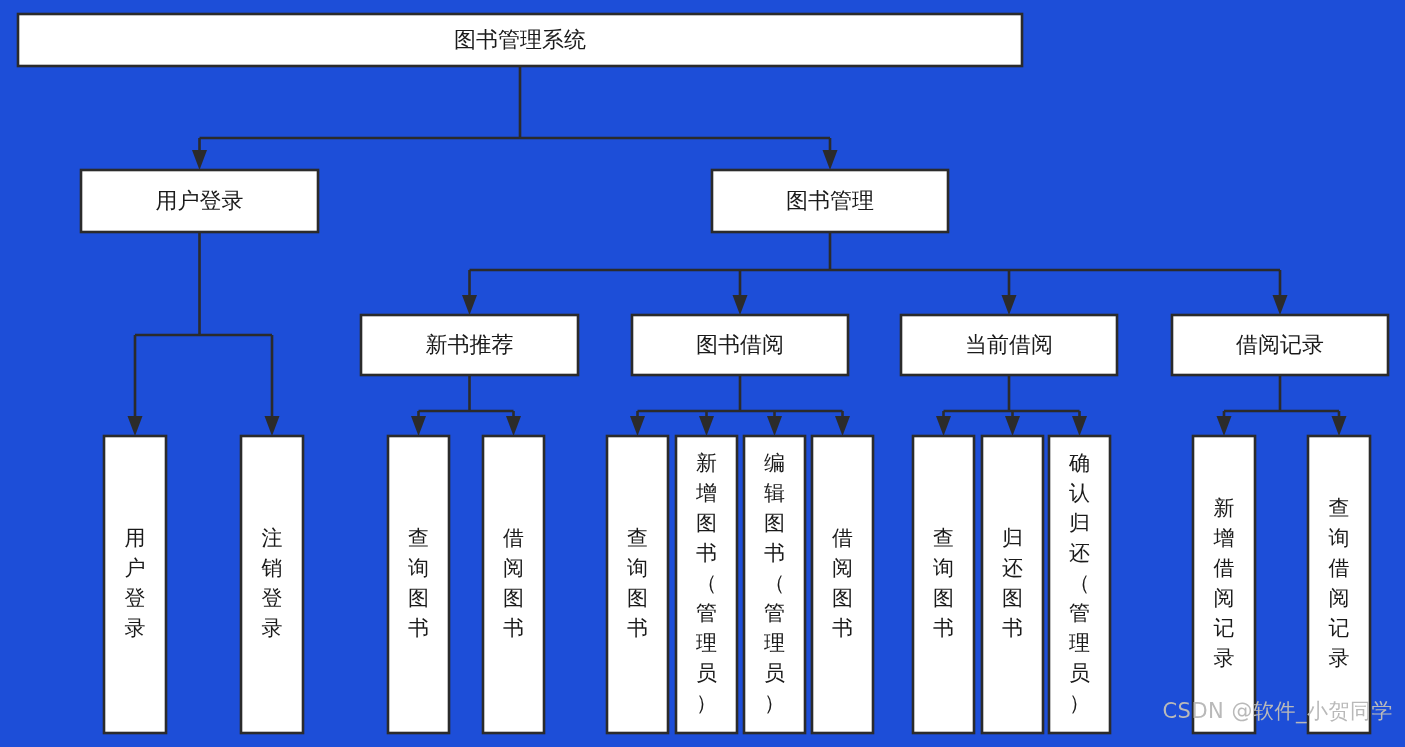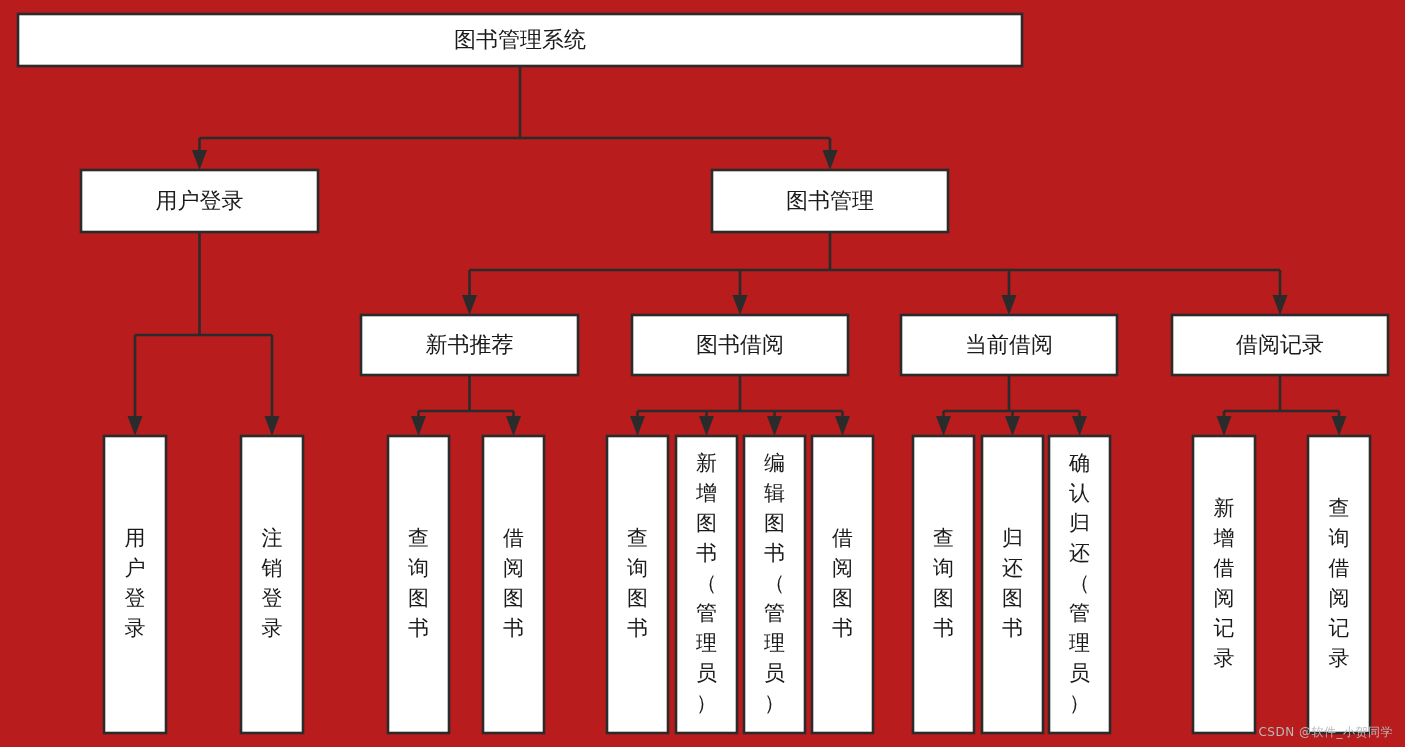--- a/index.html
+++ b/index.html
@@ -7,21 +7,21 @@
     padding: 0;
     background: #ffffff;
   }
   body {
     font-family: "DejaVu Sans", "Liberation Sans", sans-serif;
   }
   #diagram-root {
     position: relative;
     width: 1405px;
     height: 747px;
-    background: #b91c1c;
+    background: #1d4ed8;
     overflow: hidden;
   }
   svg#flow {
     position: absolute;
     left: 0;
     top: 0;
     width: 1405px;
     height: 747px;
     display: block;
   }
@@ -49,23 +49,23 @@
   }
   .node-label-vertical {
     font-family: "DejaVu Sans", "Liberation Sans", sans-serif;
     fill: #1a1a1a;
     font-size: 21px;
     text-anchor: middle;
   }
   .watermark {
     position: absolute;
     right: 12px;
-    bottom: 6px;
-    font-family: "DejaVu Sans", "Liberation Sans", sans-serif;
-    font-size: 12px;
+    bottom: 22px;
+    font-family: "DejaVu Sans", "Liberation Sans", sans-serif;
+    font-size: 21px;
     color: #b9b9b9;
     letter-spacing: 0.5px;
     white-space: nowrap;
     pointer-events: none;
   }
 </style>
 </head>
 <body>
 
 <div id="diagram-root">

